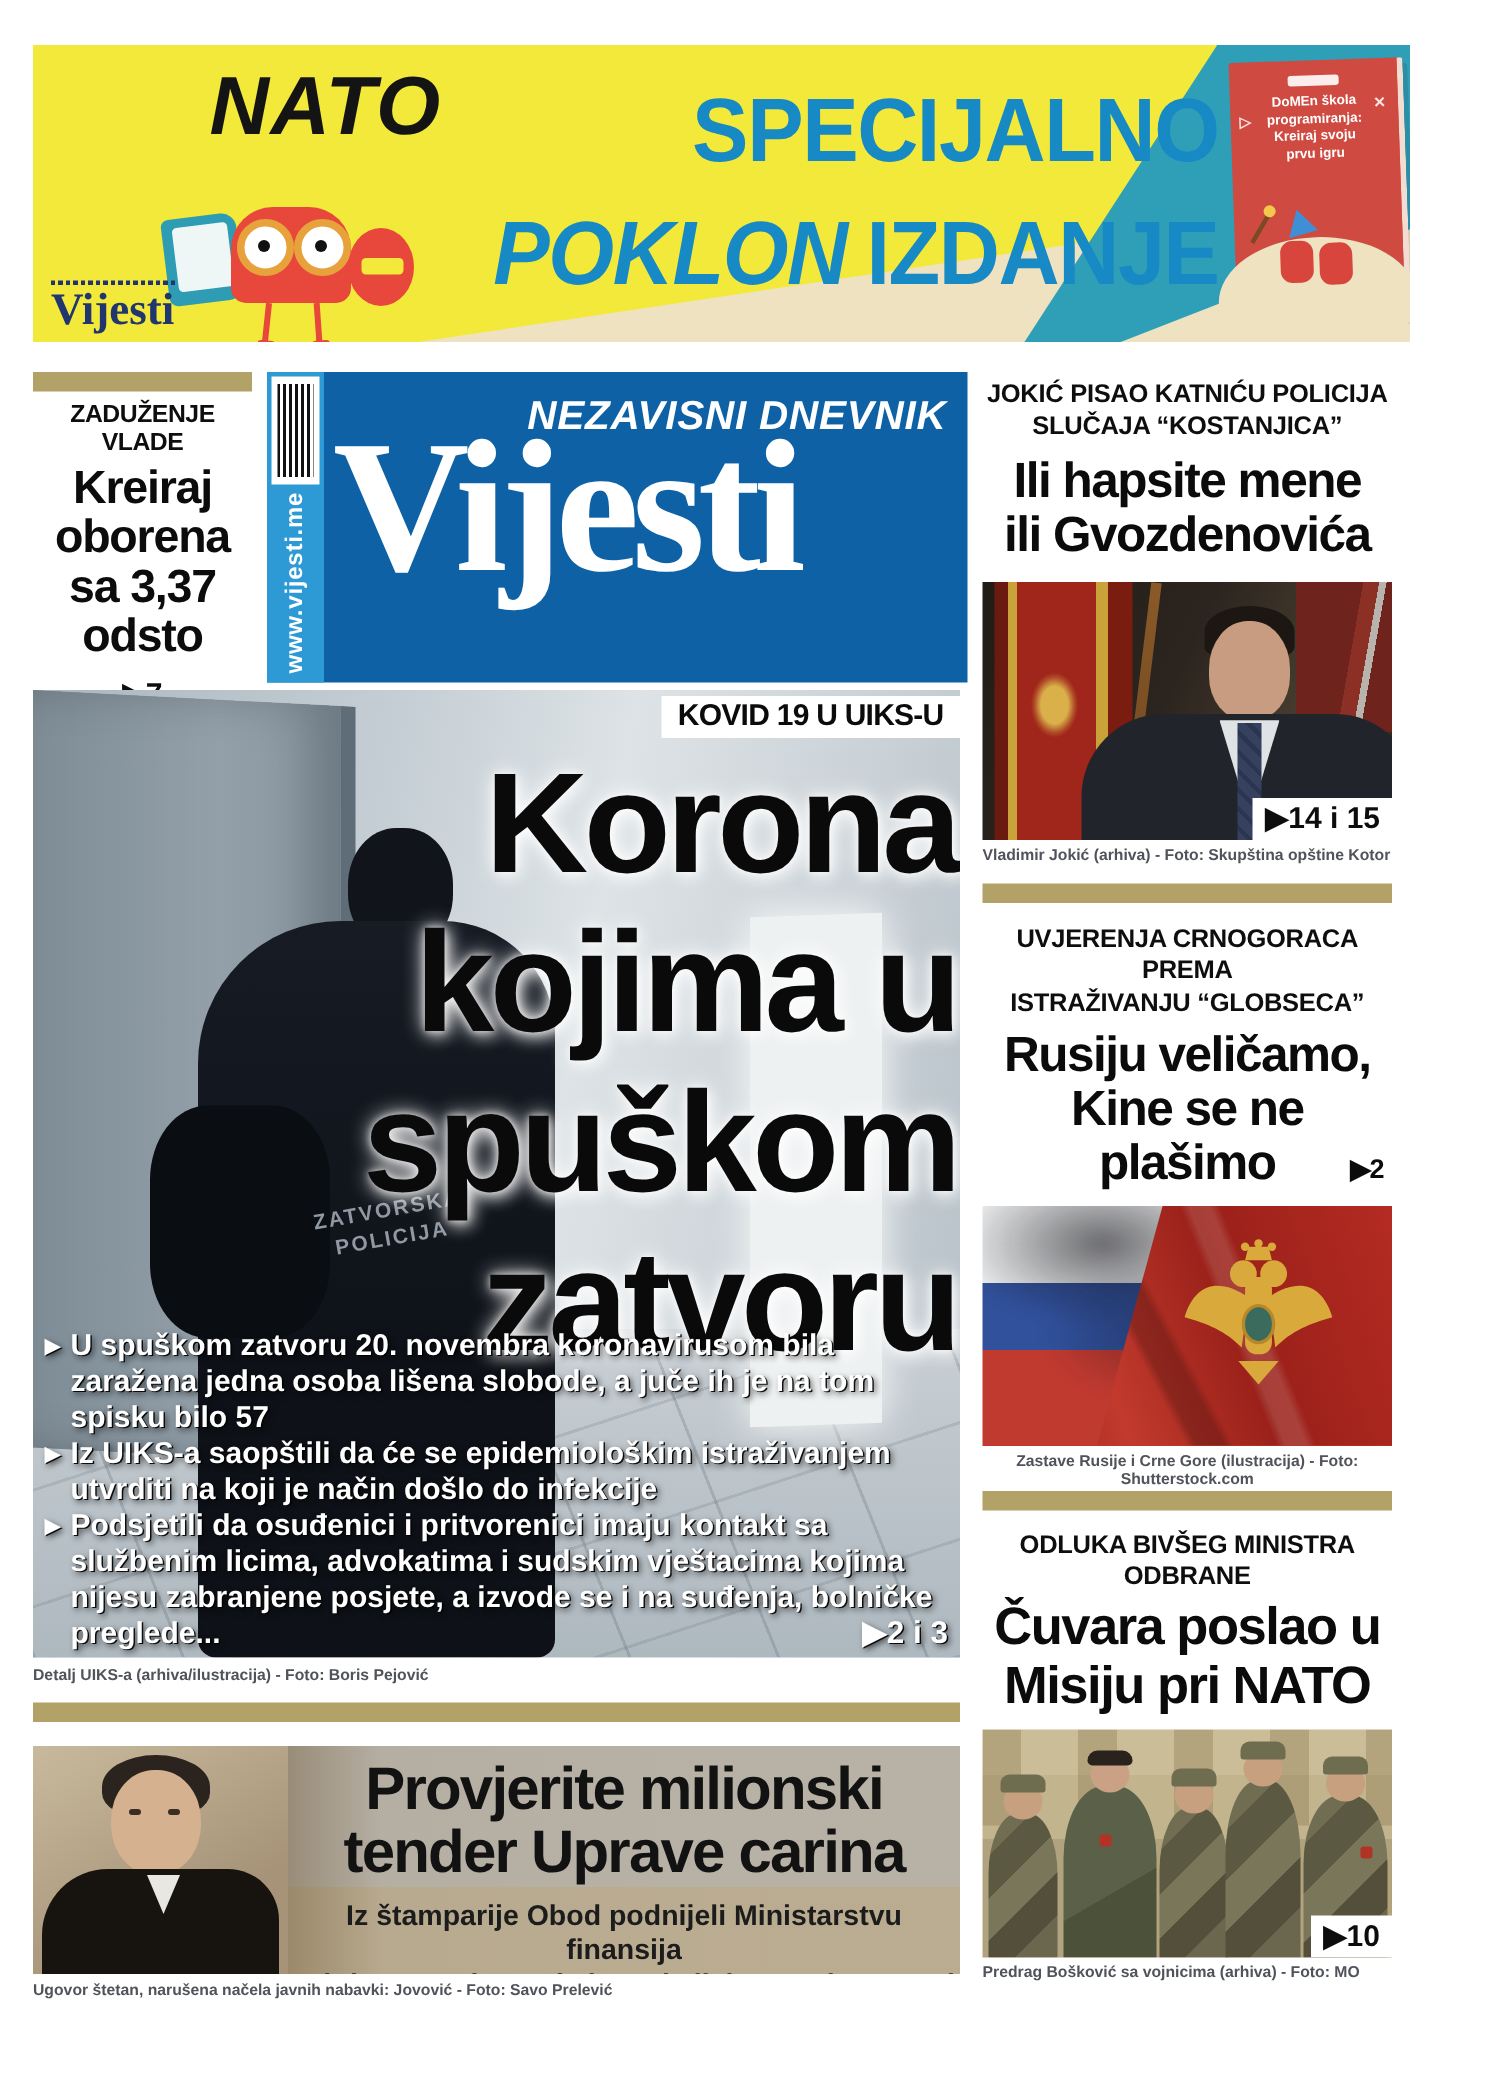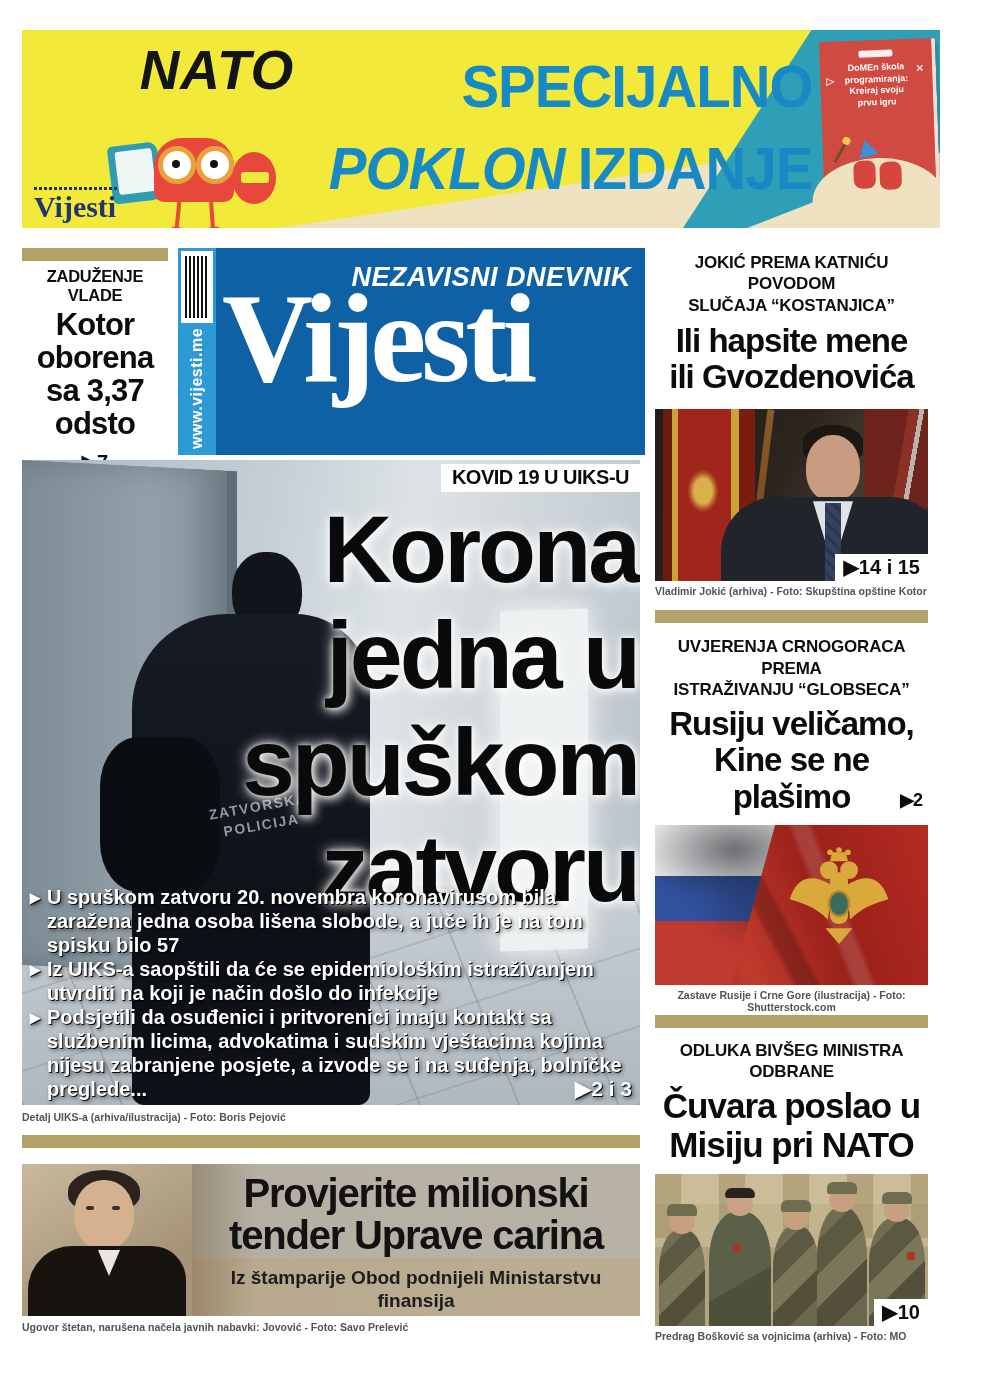--- a/index.html
+++ b/index.html
@@ -170,41 +170,41 @@
       <div class="bk-me"></div>
       <div class="bk-hat"></div>
       <div class="bk-wand"></div>
     </div>
   </div>
 
   <div class="abs leftcol">
     <div class="goldbar"></div>
     <div class="lc-kick">ZADUŽENJE VLADE</div>
     <div class="lc-head">
-      <div>Kotor</div>
+      <div>Kreiraj</div>
       <div>oborena</div>
       <div>sa 3,37</div>
       <div>odsto</div>
     </div>
     <div class="lc-ref">▶7</div>
   </div>
 
   <div class="abs masthead">
     <div class="mh-strip">
       <div class="barcode"></div>
       <div class="mh-url">www.vijesti.me</div>
     </div>
     <div class="mh-tag">NEZAVISNI DNEVNIK</div>
     <div class="mh-title">Vijesti</div>
   </div>
 
   <div class="abs rightcol">
 
     <div class="kick" style="margin-top:2px;">
-      <div>JOKIĆ PREMA KATNIĆU POVODOM</div>
+      <div>JOKIĆ PISAO KATNIĆU POLICIJA</div>
       <div>SLUČAJA “KOSTANJICA”</div>
     </div>
     <div class="rhead" style="margin:7px 0 14px;">
       <div>Ili hapsite mene</div>
       <div>ili Gvozdenovića</div>
     </div>
     <div class="photo rc-photo1">
       <div class="jk-flag"></div>
       <div class="jk-pole"></div>
       <div class="jk-flag2"></div>
@@ -280,21 +280,21 @@
         <div class="mg-body"></div>
         <div class="mg-bag"></div>
         <div class="mg-text">
           <div>ZATVORSKA</div>
           <div>POLICIJA</div>
         </div>
       </div>
       <div class="mp-tag">KOVID 19 U UIKS-U</div>
       <div class="mp-head">
         <div>Korona</div>
-        <div>jedna u</div>
+        <div>kojima u</div>
         <div>spuškom</div>
         <div>zatvoru</div>
       </div>
       <div class="mp-bullets">
         <div class="bullet">
           <span class="bmark">▸</span>
           <span>U spuškom zatvoru 20. novembra koronavirusom bila zaražena jedna osoba lišena slobode, a juče ih je na tom spisku bilo 57</span>
         </div>
         <div class="bullet">
           <span class="bmark">▸</span>

